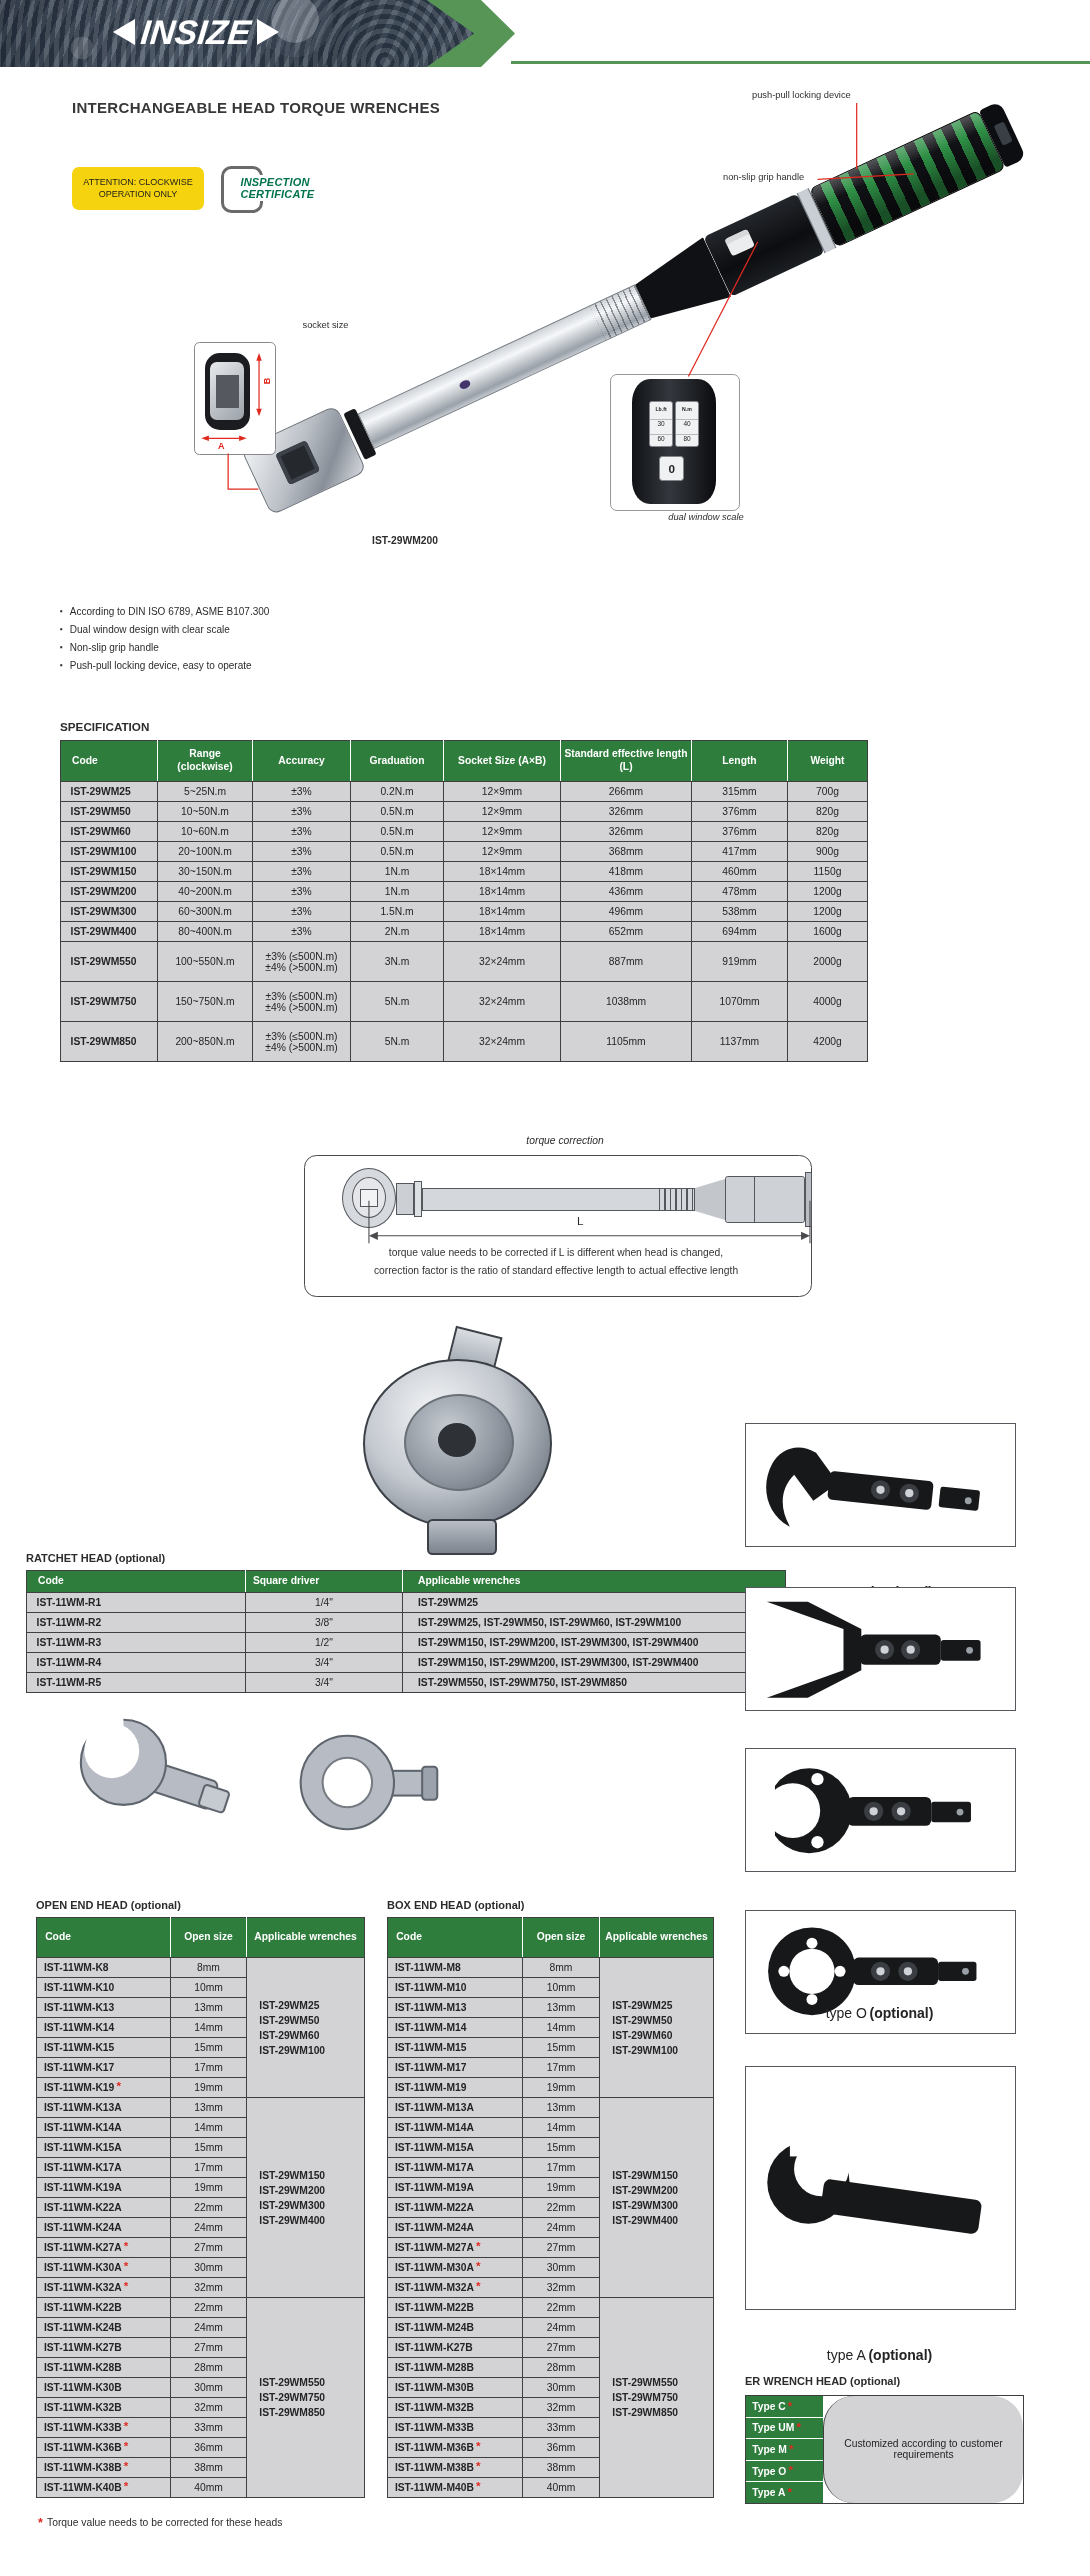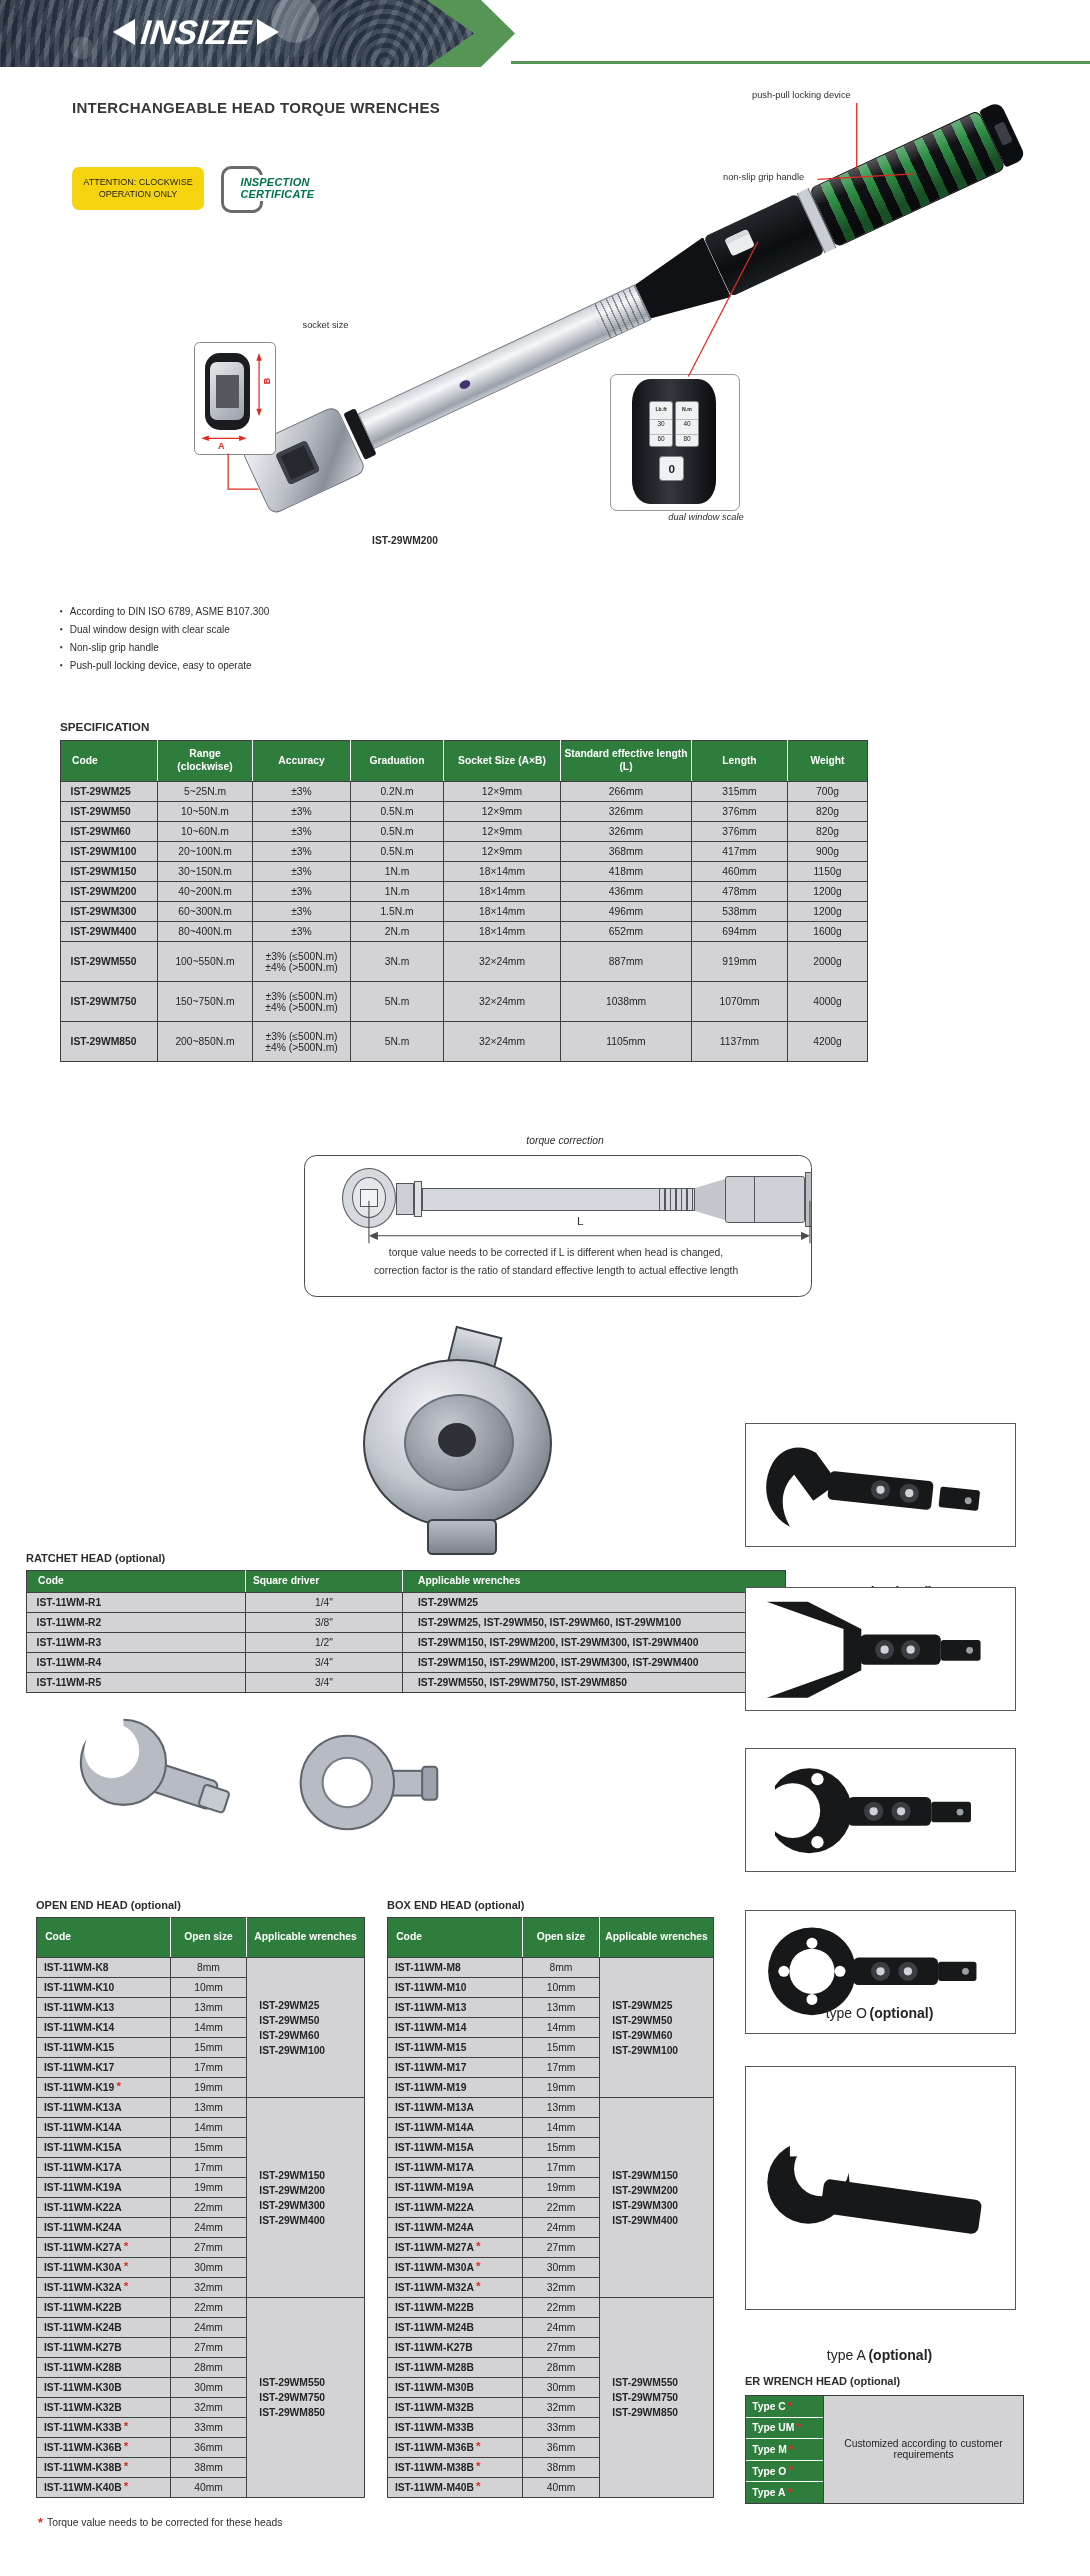--- a/index.html
+++ b/index.html
@@ -128,21 +128,21 @@
   .gcap{position:absolute;left:745px;width:269px;text-align:center;font-size:14px;color:#242426;margin-top:33px;}
   .gcap b{margin-left:2.7px;}
 
   
   #er-table{position:absolute;left:745px;top:2395px;display:flex;border:1.4px solid #3f3f41;}
   #er-types{width:77px;}
   .er-cell{height:20.6px;background:#2F7D3C;color:#fff;font-weight:bold;font-size:10.3px;
     display:flex;align-items:center;padding-left:6.2px;border-bottom:1.4px solid #fff;}
   .er-cell:last-child{border-bottom:none;}
   #er-note{width:177px;background:#d3d3d5;border-left:1.4px solid #3f3f41;display:flex;align-items:center;
-    justify-content:center;text-align:center;font-size:10.3px;color:#242426;padding:0 11px;}
+    justify-content:center;text-align:center;font-size:10.3px;color:#242426;padding:0 11px;border-radius:31px;}
 
   #footnote{position:absolute;left:36px;top:2517px;font-size:10.3px;color:#2c2c2e;}
   #footnote .star{font-size:12.4px;margin-right:4.1px;top:0.7px;}
 
   #overlay{position:absolute;left:0;top:0;z-index:20;pointer-events:none;}
 </style>
 </head>
 <body>
 
 <div id="page">

